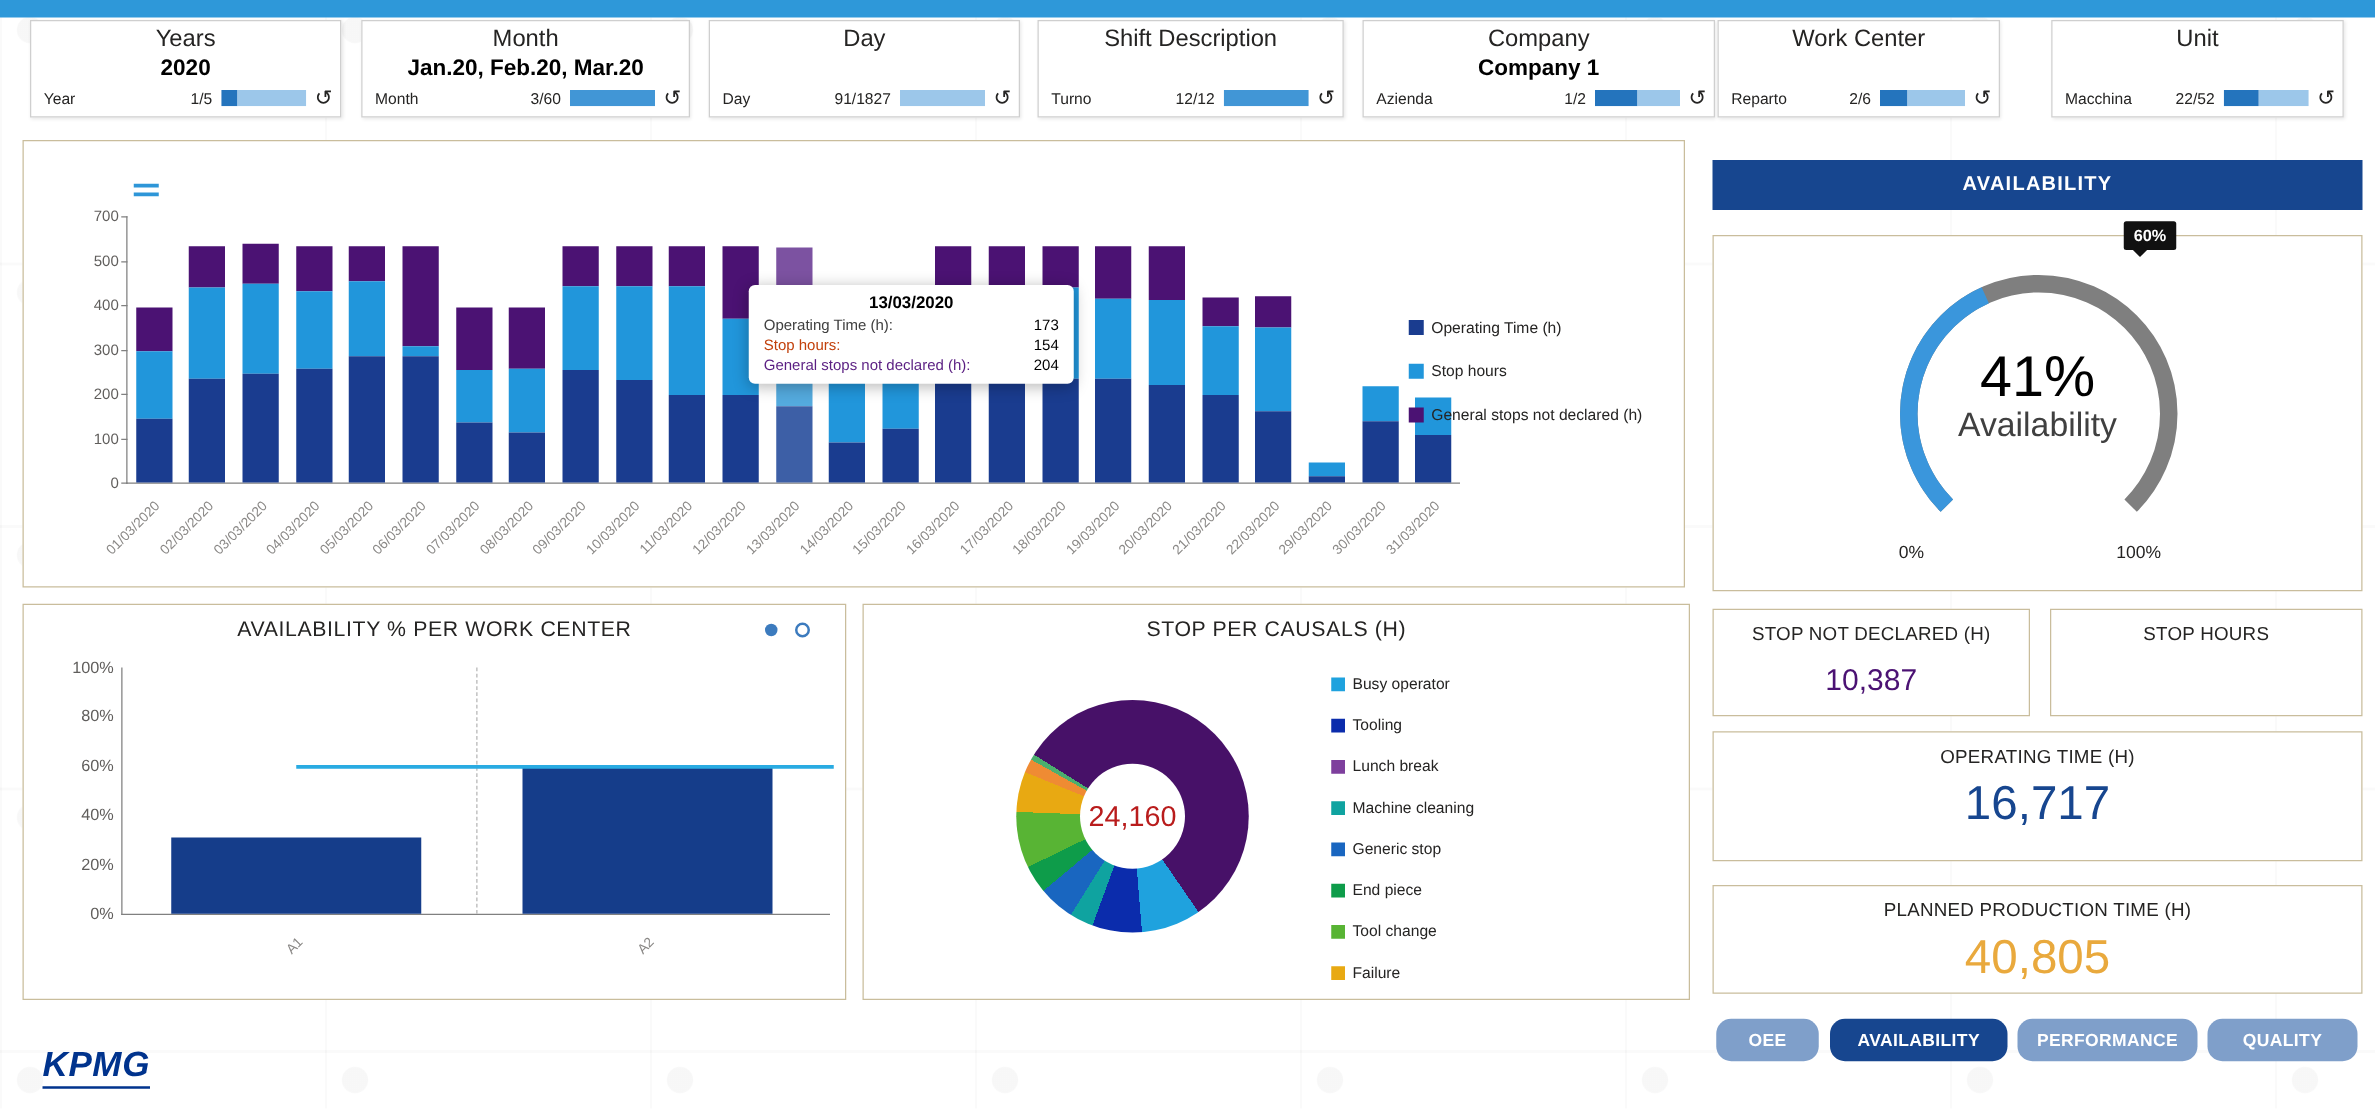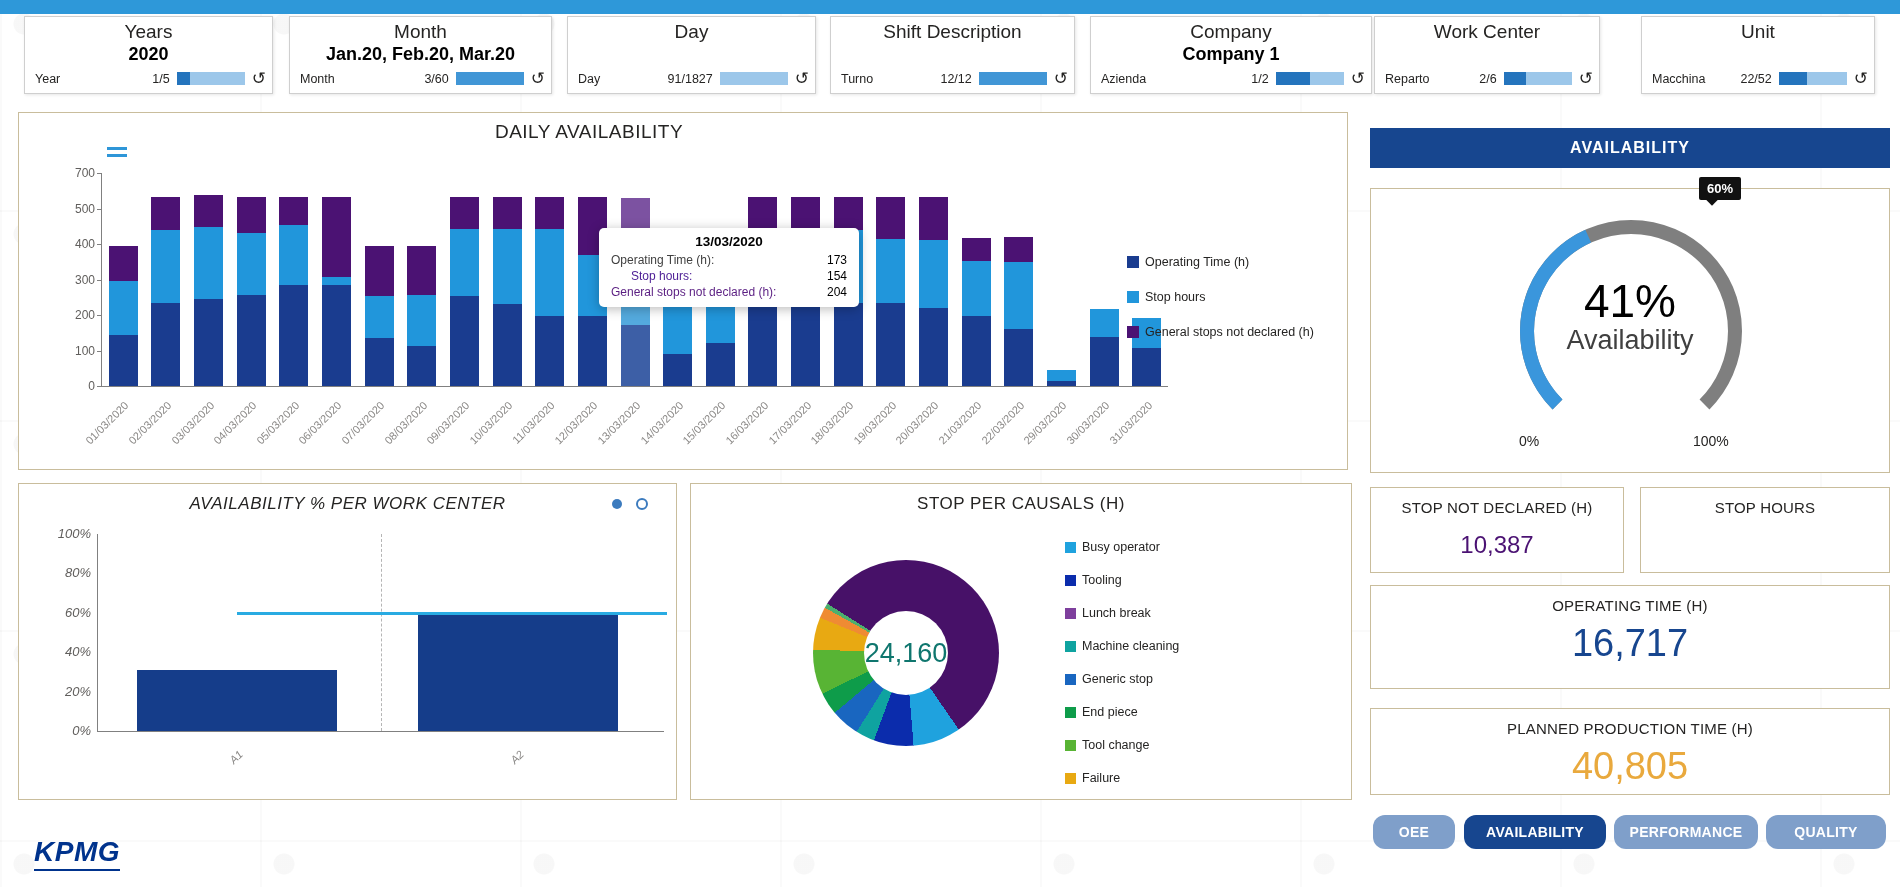--- a/index.html
+++ b/index.html
@@ -31,35 +31,35 @@
   .ytick{position:absolute;width:5px;height:1px;background:#808080;}
   .dbar{position:absolute;bottom:0;width:29px;display:flex;flex-direction:column-reverse;cursor:pointer;}
   .xlab{position:absolute;white-space:nowrap;font-size:11px;color:#8a8886;transform:rotate(-45deg);transform-origin:100% 0;}
   .dleg{position:absolute;left:1108px;top:142px;}
   .litem{display:flex;align-items:center;gap:6px;margin-bottom:21px;font-size:12.5px;color:#252423;cursor:pointer;}
   .sw{width:12px;height:12px;flex:none;}
   .ttip{position:absolute;left:580px;top:115px;width:260px;background:#fff;border-radius:5px;box-shadow:0 2px 12px rgba(0,0,0,.28);z-index:6;padding:6px 12px 7px;box-sizing:border-box;}
   .ttip h4{margin:0 0 3px;font-size:13.5px;text-align:center;color:#000;}
   .trow{display:flex;justify-content:space-between;gap:14px;font-size:12px;line-height:16px;}
   
-  #wcPanel{left:18px;top:483px;width:659px;height:317px;font-style:italic;}
+  #wcPanel{left:18px;top:483px;width:659px;height:317px;}
   #wcTitle{position:absolute;top:10px;left:0;width:100%;font-size:17px;}
   .wcdots{position:absolute;right:28px;top:14px;display:flex;gap:14px;align-items:center;}
   .dot{width:10px;height:10px;border-radius:50%;background:#3c7bbe;cursor:pointer;}
   .dot.hollow{background:#fff;border:2px solid #3c7bbe;width:8px;height:8px;}
   #wcplot{position:absolute;left:78px;top:50px;width:566px;height:197px;border-left:1px solid #808080;border-bottom:1px solid #808080;}
   .wylab{position:absolute;width:44px;text-align:right;font-size:13px;color:#605e5c;}
   .wcbar{position:absolute;bottom:0;background:#153d8a;cursor:pointer;}
   .wcline{position:absolute;height:3px;background:#29abe2;z-index:3;}
   .wcdash{position:absolute;top:0;bottom:0;border-left:1px dashed #b5b5b5;}
   
   #dnPanel{left:690px;top:483px;width:662px;height:317px;}
   #dnTitle{position:absolute;top:10px;left:0;width:100%;font-size:17px;}
   #donut{position:absolute;left:122px;top:76px;width:186px;height:186px;border-radius:50%;cursor:pointer;}
-  #dhole{position:absolute;left:173px;top:127px;width:84px;height:84px;border-radius:50%;background:#fff;display:flex;align-items:center;justify-content:center;font-size:27px;color:#0f766e;}
+  #dhole{position:absolute;left:173px;top:127px;width:84px;height:84px;border-radius:50%;background:#fff;display:flex;align-items:center;justify-content:center;font-size:23px;color:#b91c1c;}
   .dnleg{position:absolute;left:374px;top:56px;}
   .dnleg .litem{margin-bottom:19px;font-size:12.5px;}
   .dnleg .sw{width:11px;height:11px;}
   
   #gaHeader{position:absolute;left:1370px;top:128px;width:520px;height:40px;background:#17468f;color:#fff;font-weight:bold;font-size:16px;letter-spacing:1px;display:flex;align-items:center;justify-content:center;z-index:2;}
   #gaPanel{left:1370px;top:188px;width:520px;height:285px;}
   #gaugeSvg{position:absolute;left:100px;top:12px;}
   .gbadge{position:absolute;left:328px;top:-12px;background:#111;color:#fff;font-size:13px;font-weight:bold;padding:4px 8px;border-radius:2px;z-index:4;}
   .gbadge::after{content:"";position:absolute;left:9px;bottom:-4px;width:8px;height:8px;background:#111;transform:rotate(45deg);}
   .gcenter{position:absolute;left:0;top:88px;width:100%;text-align:center;z-index:3;}
@@ -171,21 +171,20 @@
           <div class="fbar">
             <div style="width: 42%; background: rgb(36, 116, 189);"></div>
             <div style="width: 58%; background: rgb(156, 199, 234);"></div>
           </div>
           <span class="freset">↺</span>
         </div>
       </div>
     </div>
 
   <div class="panel" id="dailyPanel">
-    <div class="ptitle" id="dailyTitle">DAILY AVAILABILITY</div>
     <div class="burger">
         <i></i>
         <i></i>
       </div>
     <div id="dyaxis">
         <span class="ylab" style="left: 36px; top: 266px;">0</span>
         <div class="ytick" style="left: 78px; top: 273px;"></div>
         <span class="ylab" style="left: 36px; top: 230.5px;">100</span>
         <div class="ytick" style="left: 78px; top: 237.5px;"></div>
         <span class="ylab" style="left: 36px; top: 195px;">200</span>
@@ -368,21 +367,21 @@
         </div>
       </div>
     <div class="ttip">
       <h4>13/03/2020</h4>
       <div id="ttrows">
           <div class="trow">
             <span style="color: #404040;">Operating Time (h):</span>
             <span class="tv">173</span>
           </div>
           <div class="trow">
-            <span style="color: #4c1d95; margin-left: 20px;">Stop hours:</span>
+            <span style="color: #c2410c;">Stop hours:</span>
             <span class="tv">154</span>
           </div>
           <div class="trow">
             <span style="color: rgb(90, 30, 130);">General stops not declared (h):</span>
             <span class="tv">204</span>
           </div>
         </div>
     </div>
   </div>
 

